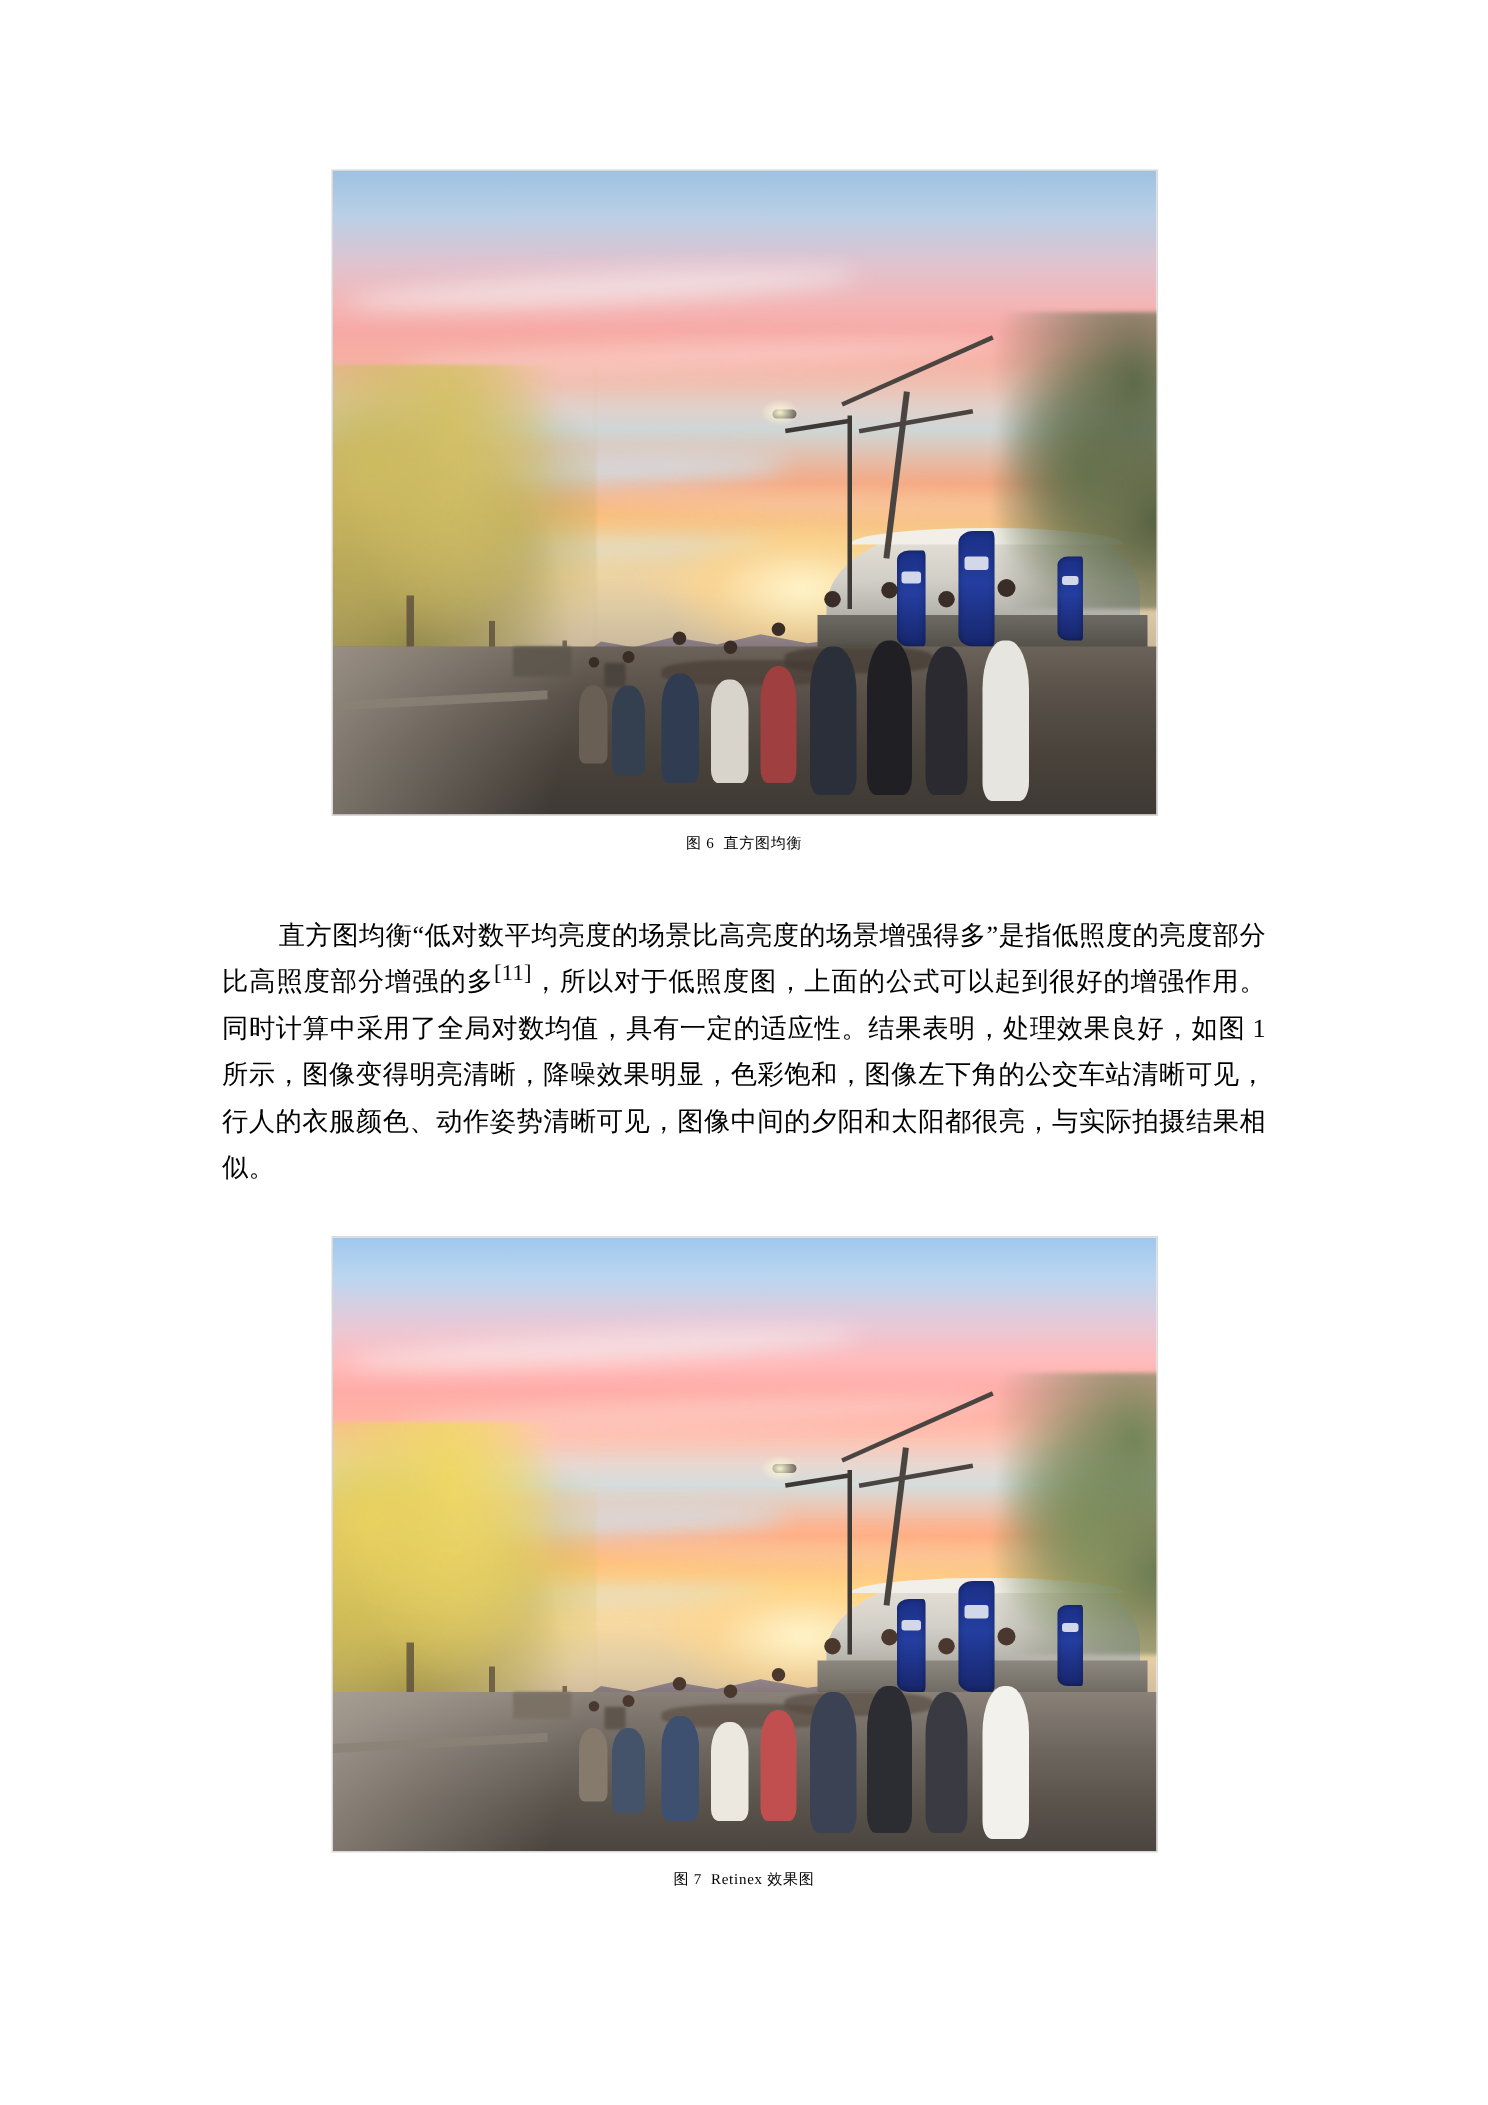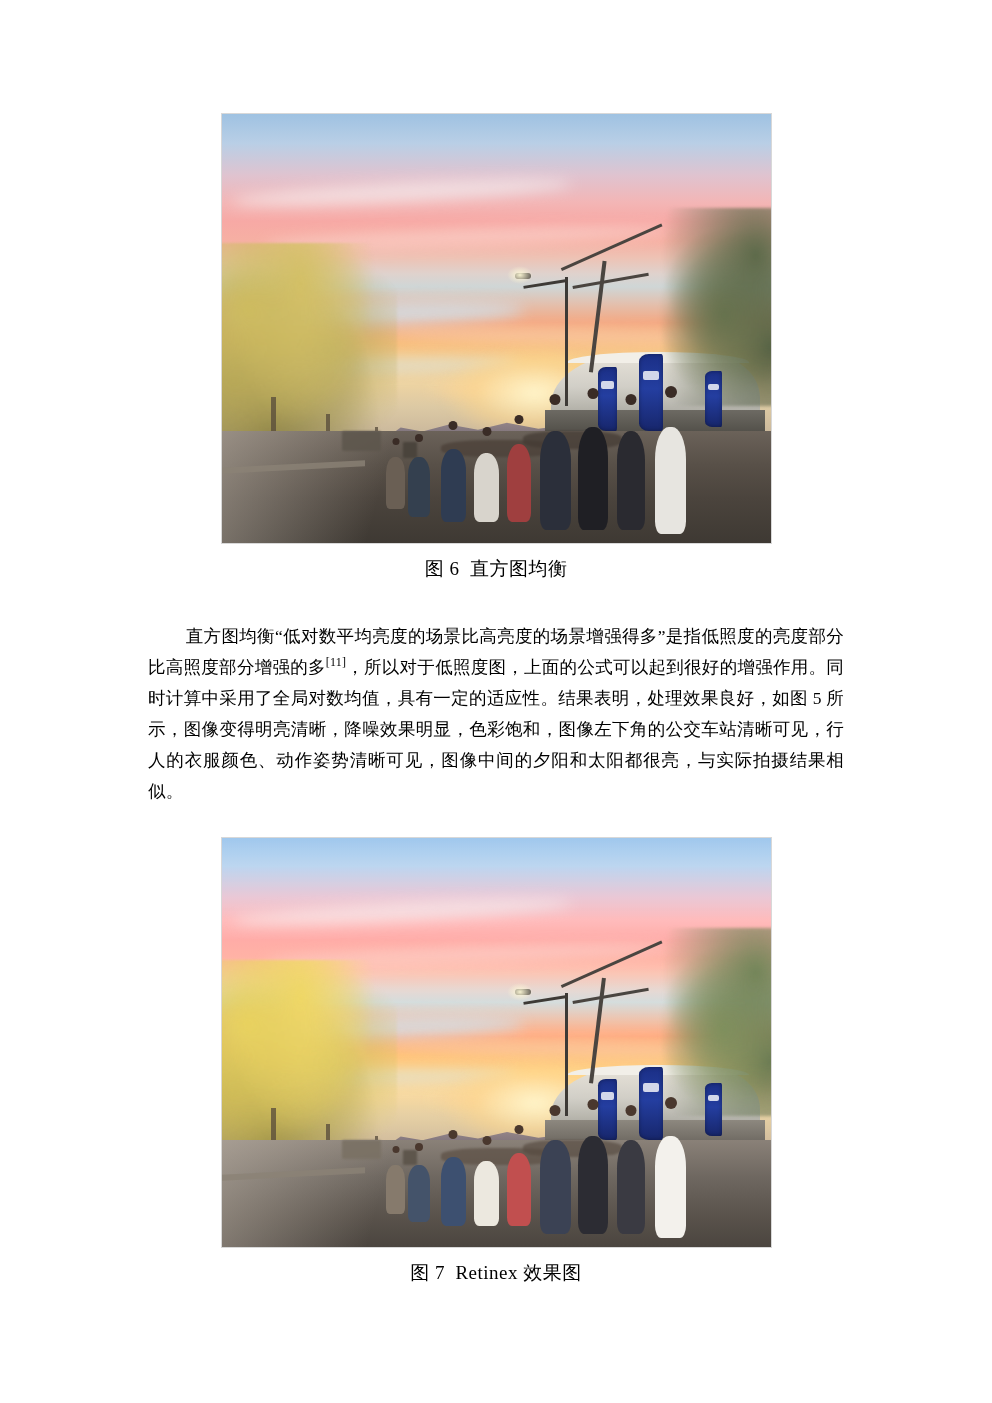--- a/index.html
+++ b/index.html
@@ -29,40 +29,40 @@
     flex-direction: column;
     align-items: center;
   }
   .figure-image {
     position: relative;
     overflow: hidden;
     border: 1px solid #d8d8d8;
     box-sizing: border-box;
   }
   .figure-caption {
-    font-size: 19px;
+    font-size: 10px;
     line-height: 1.4;
     letter-spacing: 0.5px;
     margin-top: 12px;
     text-align: center;
     white-space: pre;
   }
 
   
   .body-paragraph {
     font-size: 17.5px;
     line-height: 31px;
     text-align: justify;
     text-justify: inter-ideograph;
     letter-spacing: 0.2px;
     margin: 0;
   }
   .body-paragraph .indent { display: inline-block; width: 2.15em; }
   sup.ref {
-    font-size: 12px;
+    font-size: 15px;
     vertical-align: super;
     line-height: 0;
   }
 
   
   .scene { position: absolute; inset: 0; }
 
   
   .sky {
     position: absolute;
@@ -349,21 +349,21 @@
           </div>
         <div class="person" style="left:30%;top:80%;width:3.4%;height:12%;background:#6a5f54;">
             <span class="head" style="width:7px;height:7px;"></span>
           </div>
       </div>
     </div>
     <div class="figure-caption">图 6  直方图均衡</div>
   </div>
 
   <p class="body-paragraph" style="margin-top:38px;">
-    <span class="indent"></span><span>直方图均衡“低对数平均亮度的场景比高亮度的场景增强得多”是指低照度的亮度部分比高照度部分增强的多</span><sup class="ref">[11]</sup><span>，所以对于低照度图，上面的公式可以起到很好的增强作用。同时计算中采用了全局对数均值，具有一定的适应性。结果表明，处理效果良好，如图 5 所示，图像变得明亮清晰，降噪效果明显，色彩饱和，图像左下角的公交车站清晰可见，行人的衣服颜色、动作姿势清晰可见，图像中间的夕阳和太阳都很亮，与实际拍摄结果相似。</span>
+    <span class="indent"></span><span>直方图均衡“低对数平均亮度的场景比高亮度的场景增强得多”是指低照度的亮度部分比高照度部分增强的多</span><sup class="ref">[11]</sup><span>，所以对于低照度图，上面的公式可以起到很好的增强作用。同时计算中采用了全局对数均值，具有一定的适应性。结果表明，处理效果良好，如图 1 所示，图像变得明亮清晰，降噪效果明显，色彩饱和，图像左下角的公交车站清晰可见，行人的衣服颜色、动作姿势清晰可见，图像中间的夕阳和太阳都很亮，与实际拍摄结果相似。</span>
   </p>
 
   <div class="figure" style="margin-top:30px;">
     <div class="figure-image" style="width:551px;height:411px;">
       <div class="scene bright">
         <div class="sky"></div>
         <div class="sky-streak s1"></div>
         <div class="sky-streak s2"></div>
         <div class="sky-streak s3"></div>
         <div class="sky-streak s4"></div>

